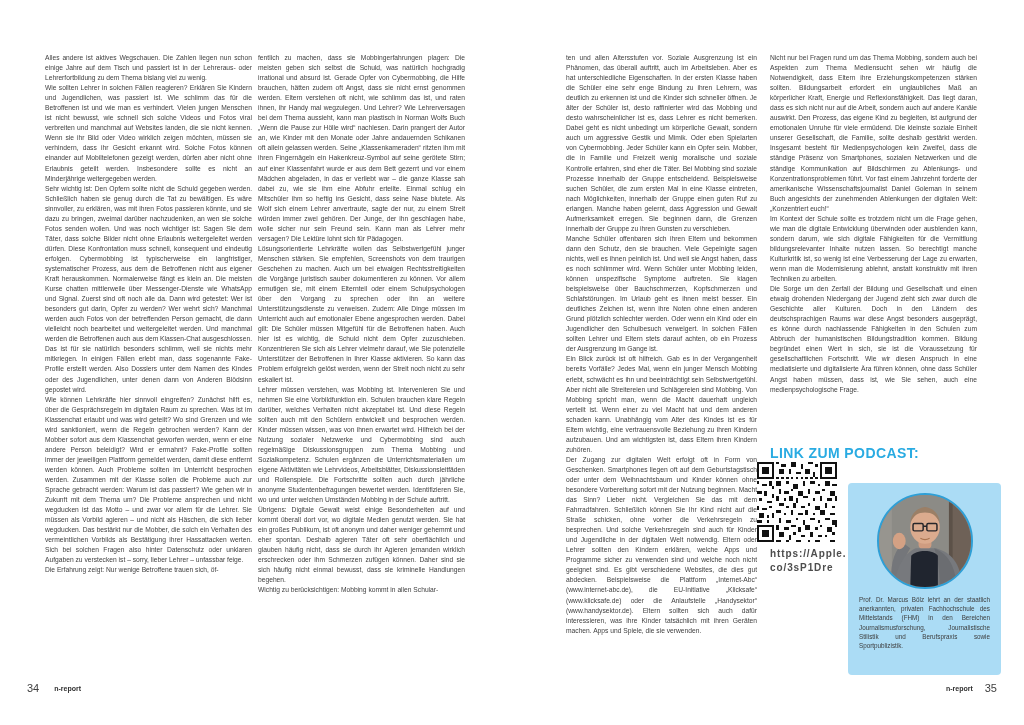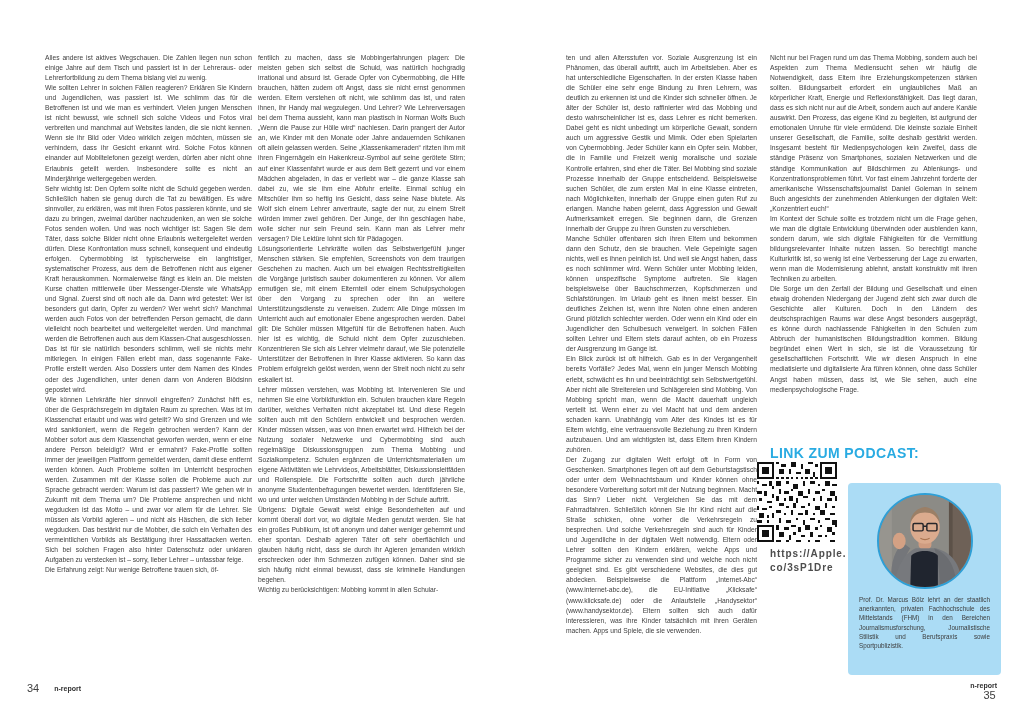--- a/index.html
+++ b/index.html
@@ -27,21 +27,21 @@
   .profile-card { position:absolute; left:848px; top:483px; width:153px; height:192px;
     background:#abdcf5; border-radius:4px; }
   .photo-ring { width:96px; height:96px; margin:10px auto 6px; border-radius:50%;
     border:2.5px solid #2f9fd6; overflow:hidden; background:#8f8d88; }
   .photo-ring svg { width:100%; height:100%; display:block; }
   .card-caption { margin:2px 11px 0; font-size:6.3px; line-height:9.2px;
     text-align:justify; color:#3c3c3c; hyphens:auto; }
 
   .footer { position:absolute; top:682px; display:flex; align-items:center; }
   #footerL { left:27px; }
-  #footerR { right:27px;flex-direction:column; }
+  #footerR { right:27px; }
   .footer .num { font-size:11px; color:#3e3e3e; }
   .footer .mag { font-size:7px; font-weight:bold; color:#303030; }
   #footerL .mag { margin-left:15px; }
   #footerR .num { margin-left:12px; }
 </style>
 </head>
 <body>
 
 <div id="spread">
 

